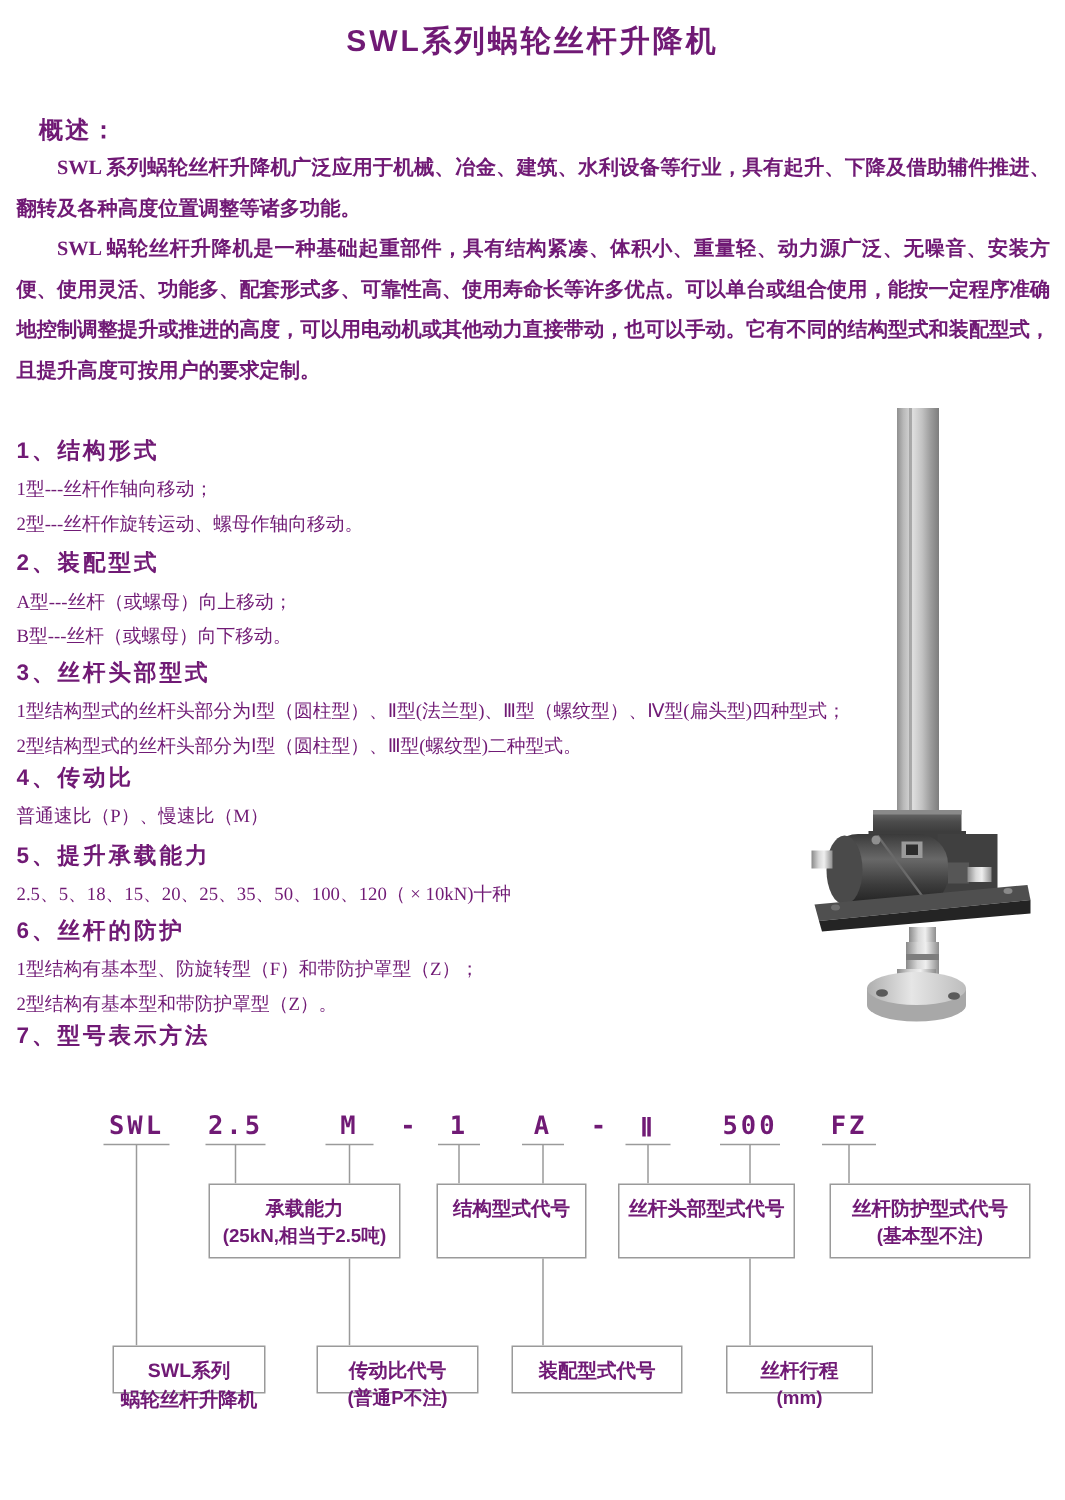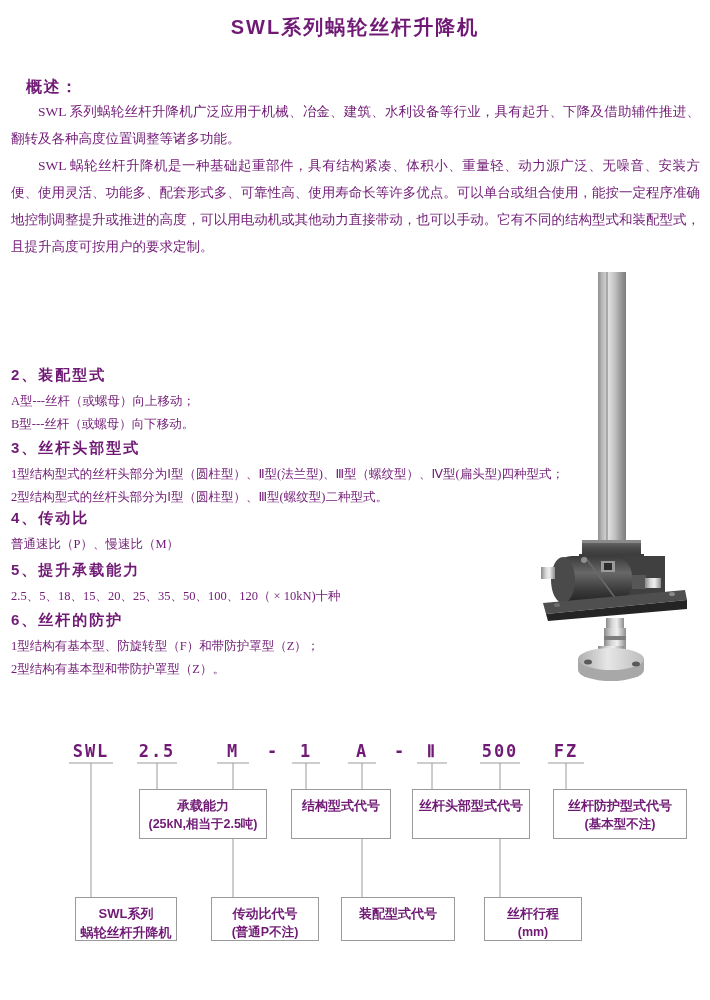--- a/index.html
+++ b/index.html
@@ -13,20 +13,21 @@
     text-align:center;font-size:20px;font-weight:bold;letter-spacing:2px;
     font-family:"Liberation Sans",sans-serif;
   }
   .ov-heading{
     position:absolute;top:62px;left:11px;margin:15px;
     font-size:16px;font-weight:bold;letter-spacing:1.5px;
   }
   .paras{
     position:absolute;top:98px;left:11px;width:689px;
     font-family:"Liberation Serif",serif;
+    font-weight:bold;
   }
   .paras p{
     margin:0;text-indent:2em;text-align:justify;
     font-size:13.5px;line-height:27px;
   }
   .spec-heading{
     position:absolute;top:258px;left:11px;margin:0;
     font-size:17px;font-weight:bold;letter-spacing:3px;
   }
   .sec{position:absolute;left:11px;}
@@ -47,37 +48,42 @@
     font-size:17px;font-weight:600;letter-spacing:2px;white-space:nowrap;
   }
   .cbox{
     position:absolute;box-sizing:border-box;border:1px solid #9a9a9a;
     background:#fff;text-align:center;padding-top:6px;
     font-size:13px;font-weight:bold;line-height:19px;
     font-family:"Liberation Sans",sans-serif;
   }
   .cbox .l2{font-size:12.5px;}
   .row-top{top:56px;height:50px;margin-left:44px;}
-  .row-bottom{top:164px;height:44px;}
+  .row-bottom{top:164px;height:32px;}
 </style>
 </head>
 <body>
 
 <div class="page">
 
   <h1 class="title">SWL系列蜗轮丝杆升降机</h1>
 
   <h2 class="ov-heading">概述：</h2>
 
   <div class="paras">
     <p>SWL 系列蜗轮丝杆升降机广泛应用于机械、冶金、建筑、水利设备等行业，具有起升、下降及借助辅件推进、翻转及各种高度位置调整等诸多功能。</p>
     <p>SWL 蜗轮丝杆升降机是一种基础起重部件，具有结构紧凑、体积小、重量轻、动力源广泛、无噪音、安装方便、使用灵活、功能多、配套形式多、可靠性高、使用寿命长等许多优点。可以单台或组合使用，能按一定程序准确地控制调整提升或推进的高度，可以用电动机或其他动力直接带动，也可以手动。它有不同的结构型式和装配型式，且提升高度可按用户的要求定制。</p>
   </div>
 
 
+  <div class="sec" style="top:291px">
+    <h3>1、结构形式</h3>
+    <p>1型---丝杆作轴向移动；</p>
+    <p>2型---丝杆作旋转运动、螺母作轴向移动。</p>
+  </div>
   <div class="sec" style="top:366px">
     <h3>2、装配型式</h3>
     <p>A型---丝杆（或螺母）向上移动；</p>
     <p>B型---丝杆（或螺母）向下移动。</p>
   </div>
   <div class="sec" style="top:439px">
     <h3>3、丝杆头部型式</h3>
     <p>1型结构型式的丝杆头部分为Ⅰ型（圆柱型）、Ⅱ型(法兰型)、Ⅲ型（螺纹型）、Ⅳ型(扁头型)四种型式；</p>
     <p>2型结构型式的丝杆头部分为Ⅰ型（圆柱型）、Ⅲ型(螺纹型)二种型式。</p>
   </div>
@@ -86,20 +92,23 @@
     <p>普通速比（P）、慢速比（M）</p>
   </div>
   <div class="sec" style="top:561px">
     <h3>5、提升承载能力</h3>
     <p>2.5、5、18、15、20、25、35、50、100、120（ × 10kN)十种</p>
   </div>
   <div class="sec" style="top:611px">
     <h3>6、丝杆的防护</h3>
     <p>1型结构有基本型、防旋转型（F）和带防护罩型（Z）；</p>
     <p>2型结构有基本型和带防护罩型（Z）。</p>
+  </div>
+  <div class="sec" style="top:681px">
+    <h3>7、型号表示方法</h3>
   </div>
 
   <svg class="figure" viewBox="0 0 160 425" aria-hidden="true">
     <defs>
       <linearGradient id="rodGrad" x1="0" y1="0" x2="1" y2="0">
         <stop offset="0" stop-color="#8f8f8f"></stop>
           <stop offset="0.15" stop-color="#b8b8b8"></stop>
         <stop offset="0.38" stop-color="#dedede"></stop>
           <stop offset="0.6" stop-color="#c2c2c2"></stop>
         <stop offset="0.8" stop-color="#9c9c9c"></stop>

